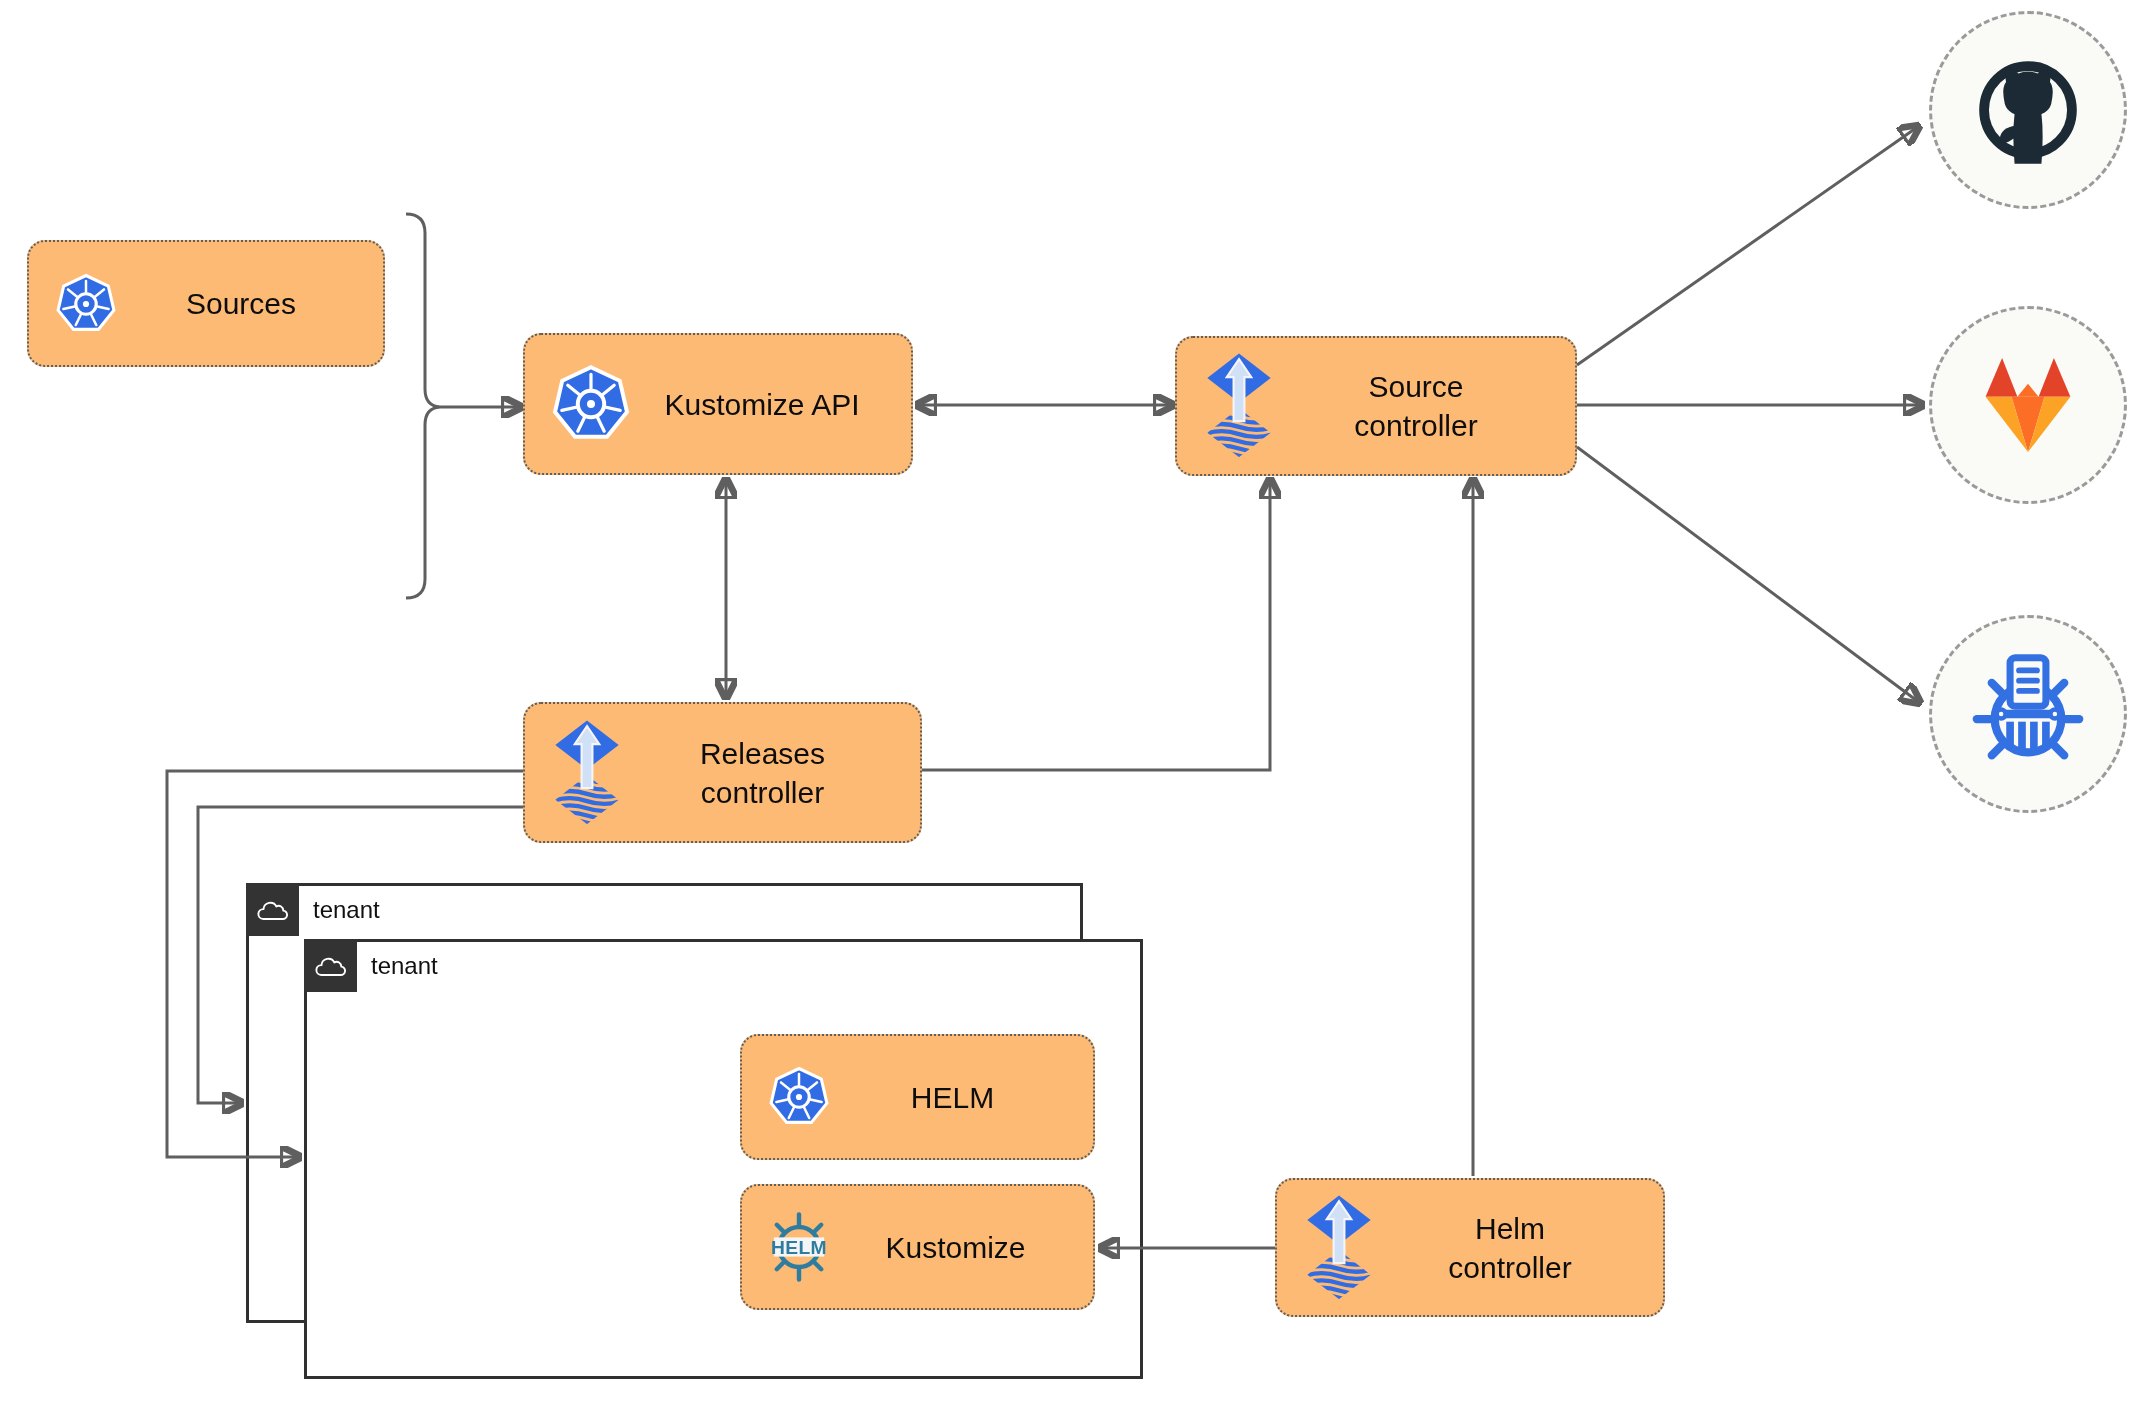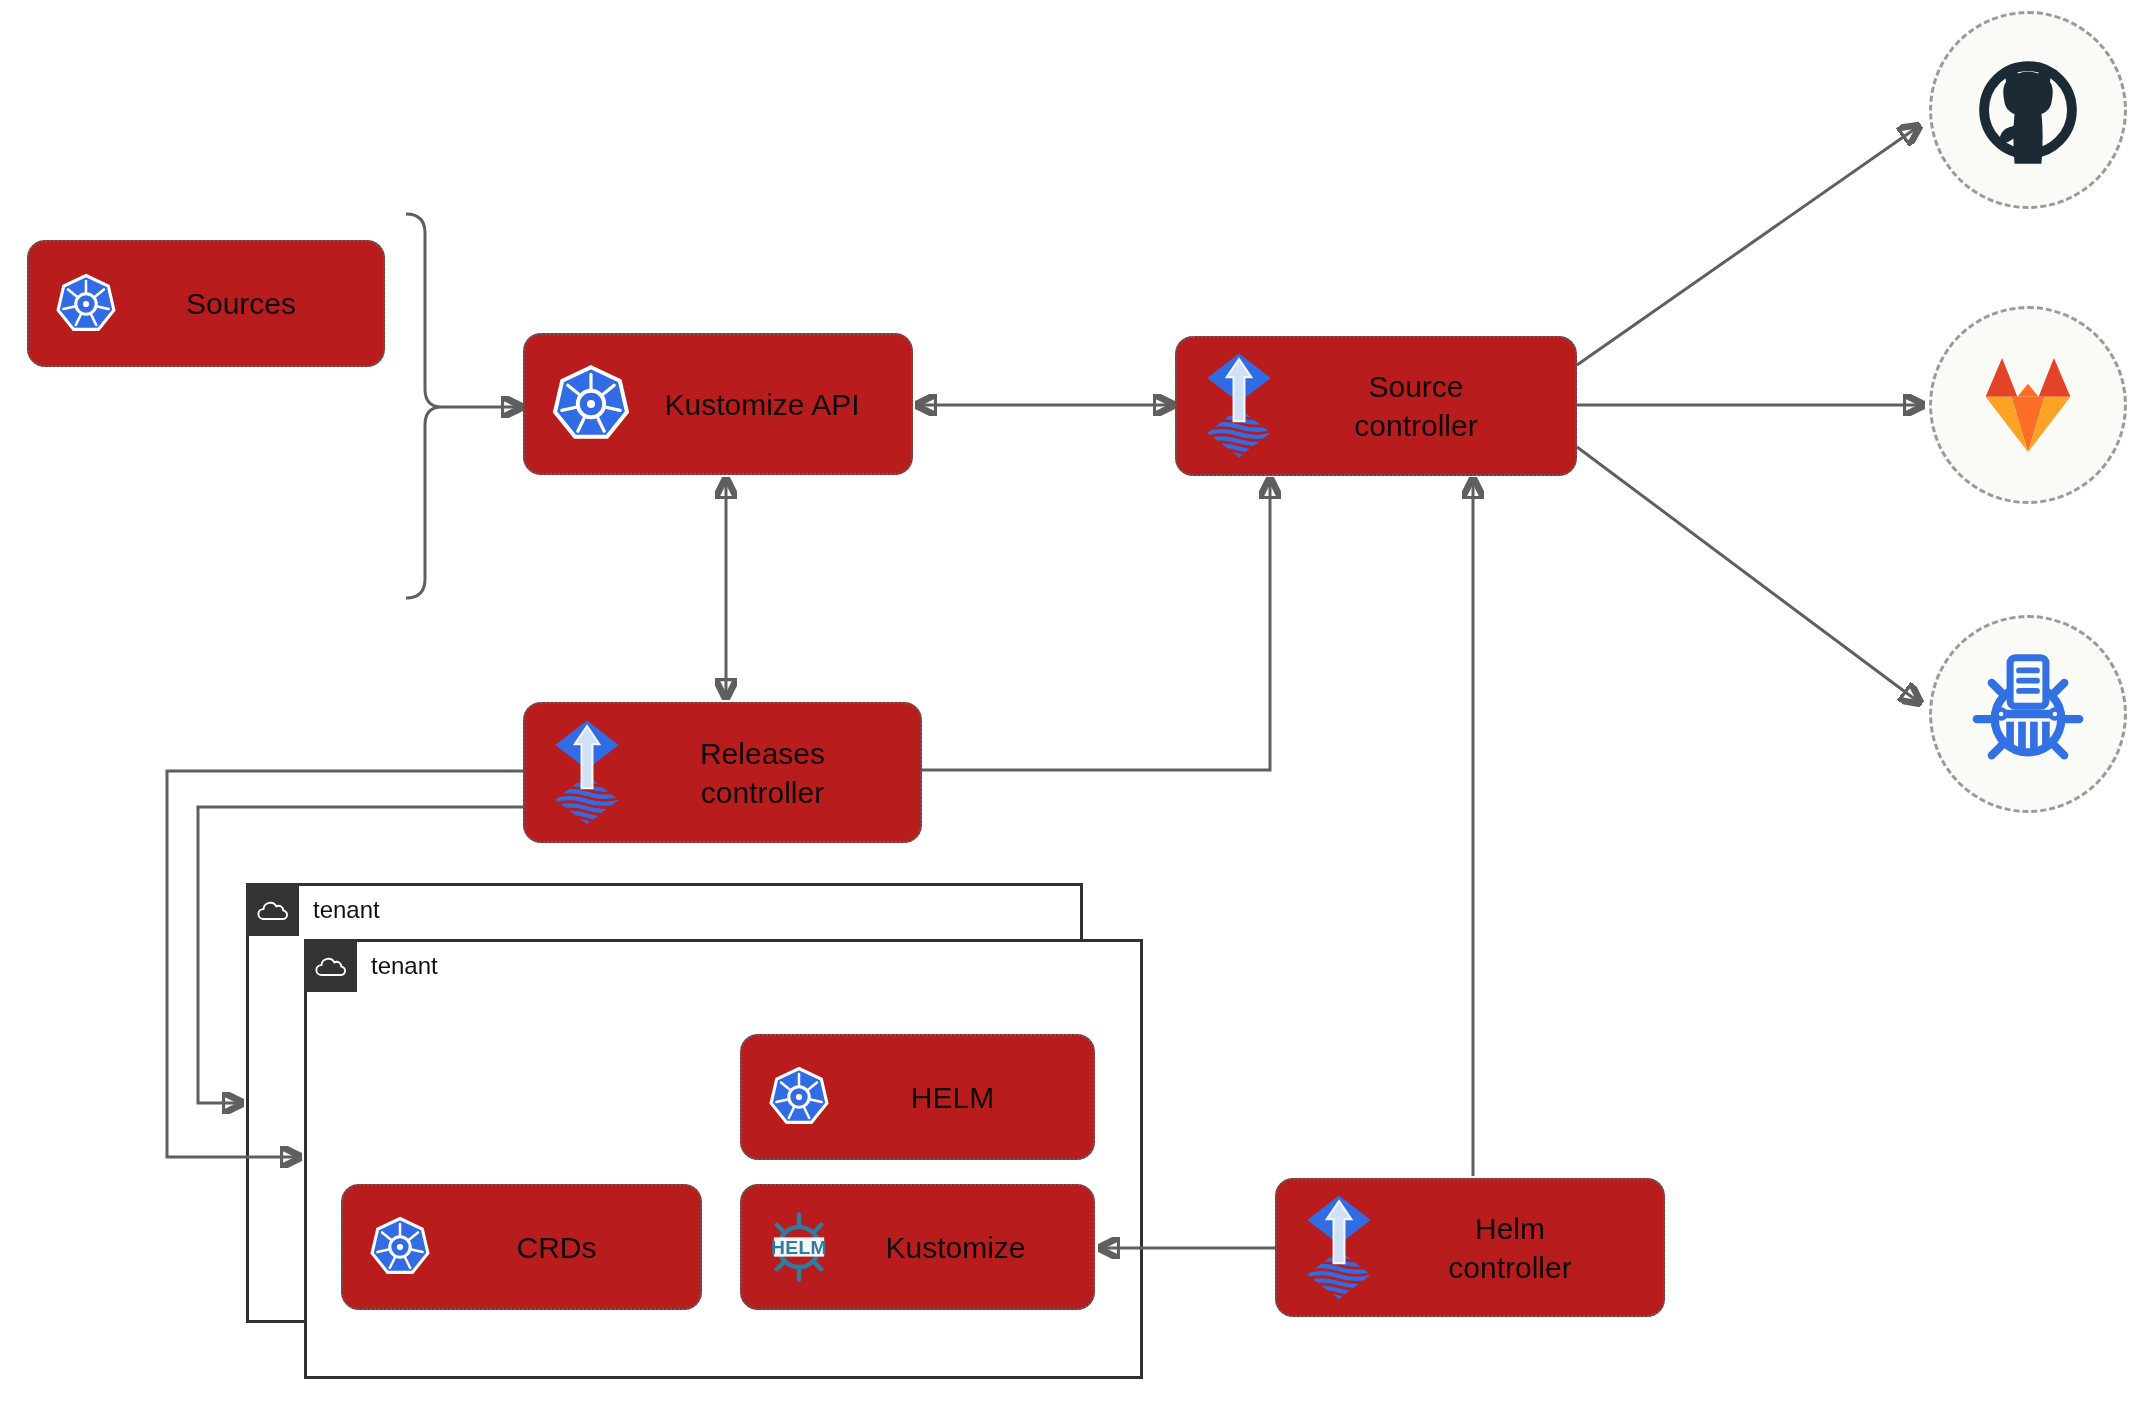--- a/index.html
+++ b/index.html
@@ -1,20 +1,20 @@
 <!DOCTYPE html>
 <html><head>
 <meta charset="utf-8">
 <style>
   html,body{margin:0;padding:0;background:#fff;}
   .canvas{position:relative;width:2144px;height:1407px;background:#ffffff;
     font-family:"Liberation Sans",sans-serif;overflow:hidden;}
 
   
-  .node{position:absolute;background:#b91c1c;border:2px dotted #5E5E5E;border-radius:18px;
+  .node{position:absolute;background:#fdba74;border:2px dotted #5E5E5E;border-radius:18px;
     display:flex;align-items:center;box-sizing:border-box;z-index:3;}
   .node .icon{flex:0 0 auto;margin-left:26px;display:flex;align-items:center;}
   .node .label{flex:1;text-align:center;font-size:30px;color:#0d0d0d;
     padding-right:18px;white-space:pre-line;line-height:1.3;}
 
   
   .tenant{position:absolute;background:#ffffff;border:3px solid #303030;box-sizing:border-box;}
   .tenant-back{z-index:1;}
   .tenant-front{z-index:2;}
   .tenant .badge{position:absolute;top:-3px;left:-3px;width:53px;height:53px;background:#333333;
@@ -177,39 +177,20 @@
             <line x1="50" y1="50" x2="13.5" y2="58"></line>
           <line x1="50" y1="50" x2="21" y2="26.5"></line>
         </g>
         <circle cx="50" cy="50" r="16.5" fill="#326CE5" stroke="#fff" stroke-width="5"></circle>
         <circle cx="50" cy="50" r="5" fill="#fff"></circle>
       </svg>
     </span>
     <span class="label">HELM</span>
   </div>
 
-  <div class="node" style="left:341px;top:1184px;width:361px;height:126px;z-index:3">
-    <span class="icon">
-      <svg width="62" height="62" viewBox="0 0 100 100">
-        <polygon points="50,4 86,21 95,60 70,91 30,91 5,60 14,21" fill="#326CE5" stroke="#fff" stroke-width="5"></polygon>
-        <g stroke="#fff" stroke-width="4" stroke-linecap="round">
-          <line x1="50" y1="50" x2="50" y2="13"></line>
-            <line x1="50" y1="50" x2="79" y2="26.5"></line>
-          <line x1="50" y1="50" x2="86.5" y2="58"></line>
-            <line x1="50" y1="50" x2="66.5" y2="84"></line>
-          <line x1="50" y1="50" x2="33.5" y2="84"></line>
-            <line x1="50" y1="50" x2="13.5" y2="58"></line>
-          <line x1="50" y1="50" x2="21" y2="26.5"></line>
-        </g>
-        <circle cx="50" cy="50" r="16.5" fill="#326CE5" stroke="#fff" stroke-width="5"></circle>
-        <circle cx="50" cy="50" r="5" fill="#fff"></circle>
-      </svg>
-    </span>
-    <span class="label">CRDs</span>
-  </div>
 
   <div class="node" style="left:740px;top:1184px;width:355px;height:126px;z-index:3">
     <span class="icon" style="margin-left:20px">
       <svg width="74" height="74" viewBox="0 0 100 100">
         <g stroke="#2E7C9F" fill="none" stroke-width="6" stroke-linecap="round">
           <circle cx="50" cy="50" r="27"></circle>
           <line x1="50" y1="21" x2="50" y2="6"></line>
           <line x1="50" y1="79" x2="50" y2="94"></line>
           <line x1="30" y1="30" x2="20" y2="20"></line>
           <line x1="70" y1="30" x2="80" y2="20"></line>

